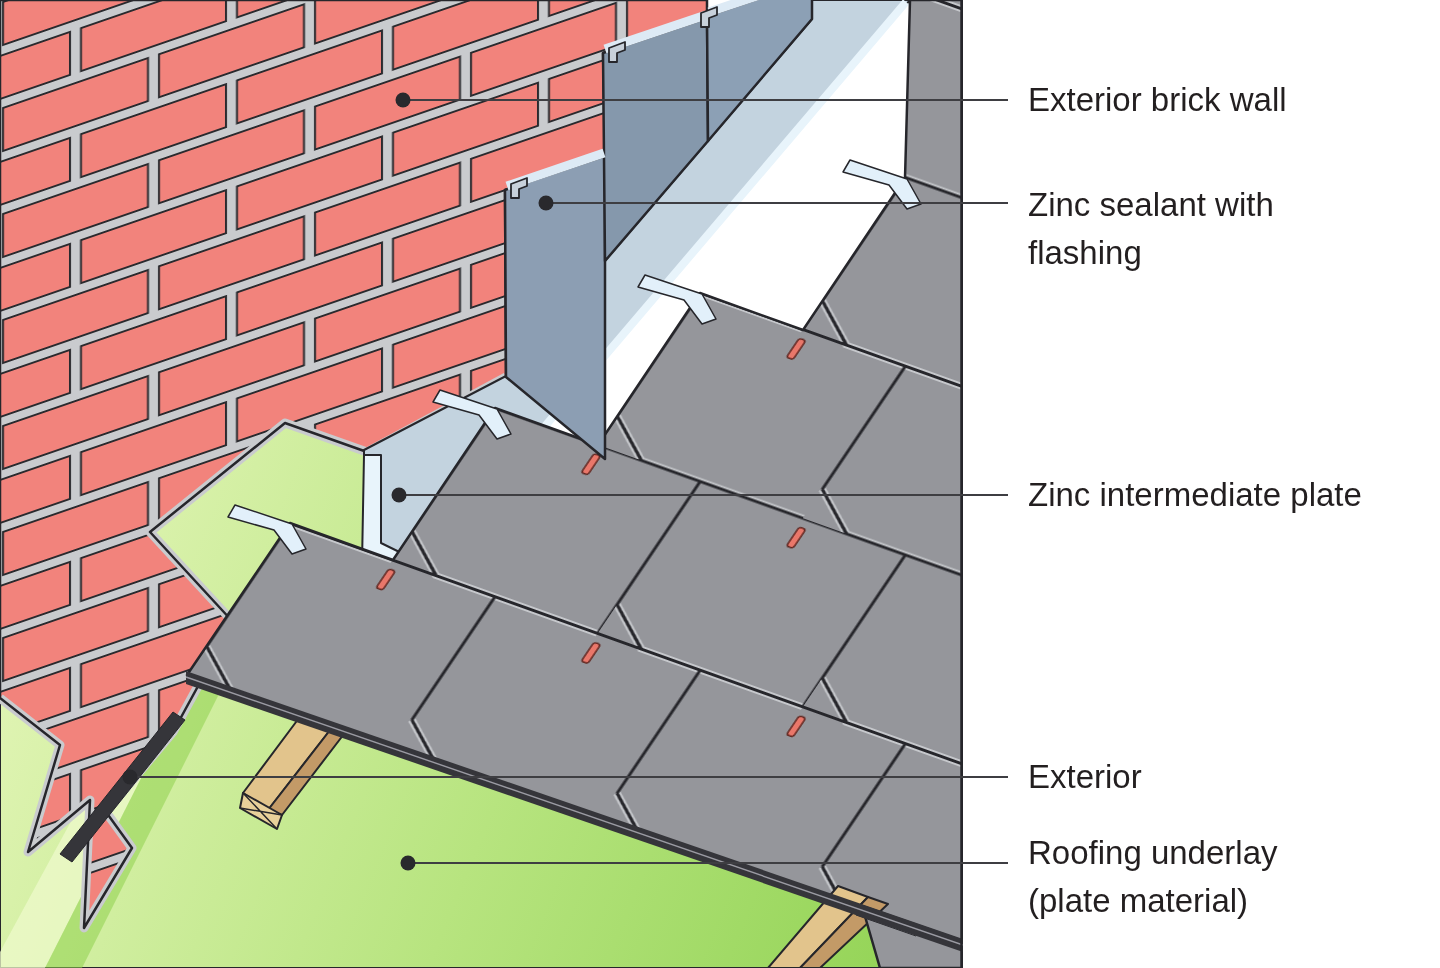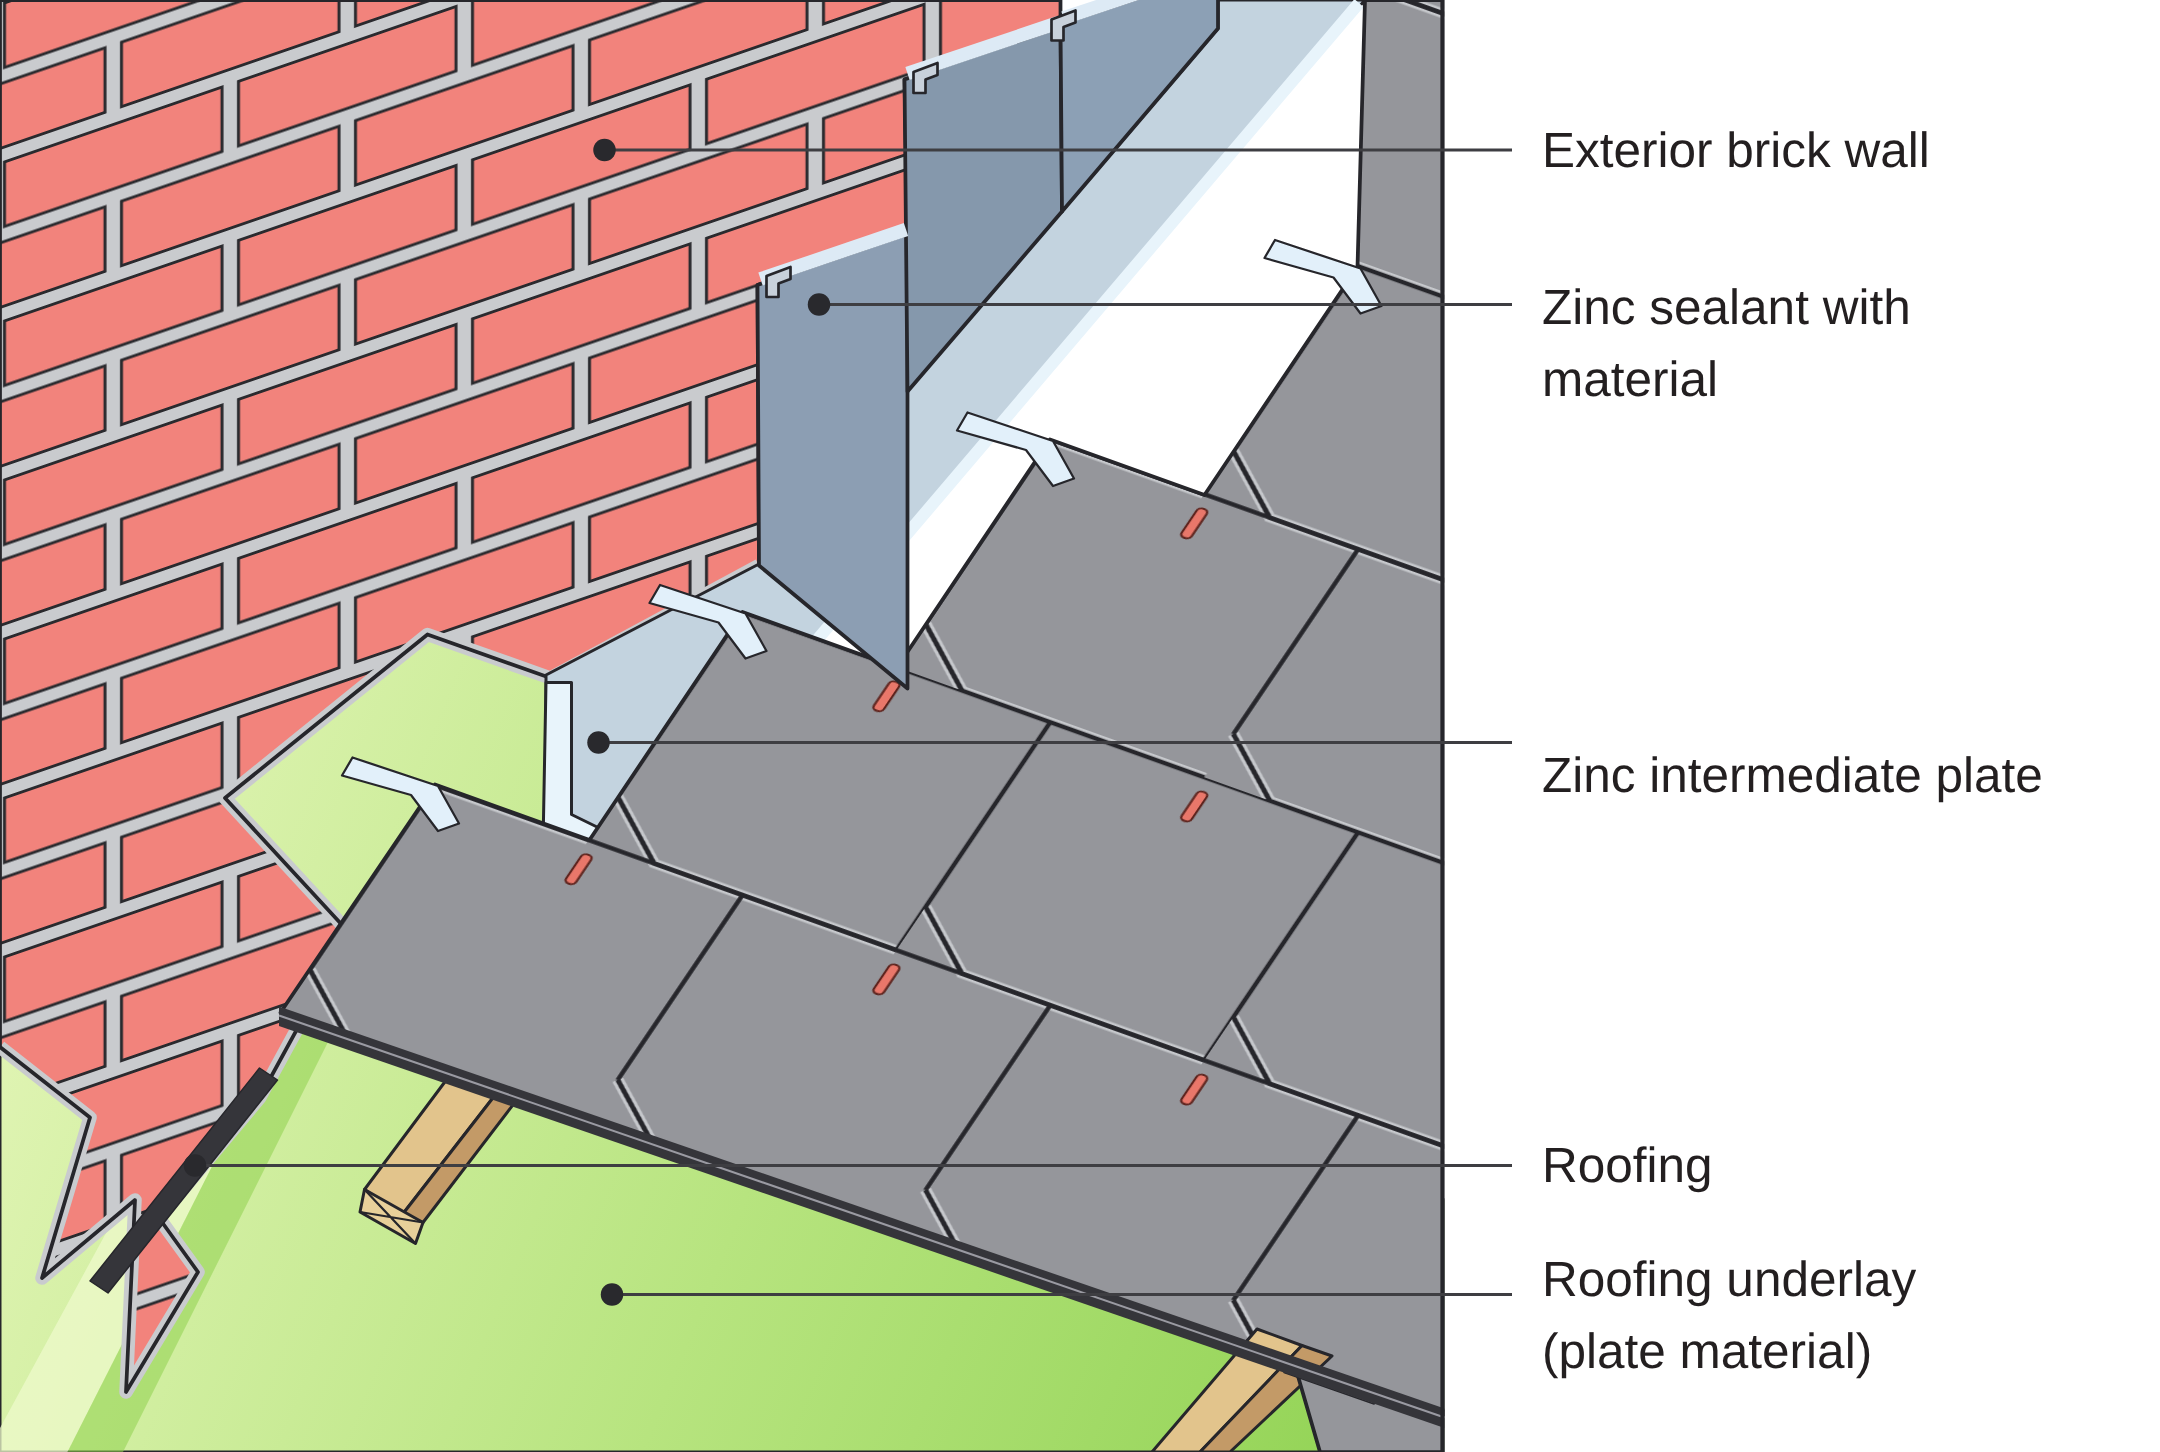--- a/index.html
+++ b/index.html
@@ -131,25 +131,25 @@
     <circle cx="130" cy="777" r="7.5"></circle>
     <circle cx="408" cy="863" r="7.5"></circle>
   </g>
 </svg>
 
   <div class="label" style="top:76px">
     <span class="ln">Exterior brick wall</span>
   </div>
   <div class="label" style="top:181px">
     <span class="ln">Zinc sealant with</span>
-    <span class="ln">material</span>
+    <span class="ln">flashing</span>
   </div>
-  <div class="label" style="top:493px">
+  <div class="label" style="top:471px">
     <span class="ln">Zinc intermediate plate</span>
   </div>
   <div class="label" style="top:753px">
-    <span class="ln">Roofing</span>
+    <span class="ln">Exterior</span>
   </div>
   <div class="label" style="top:829px">
     <span class="ln">Roofing underlay</span>
     <span class="ln">(plate material)</span>
   </div>
 </div>
 
 </body></html>

